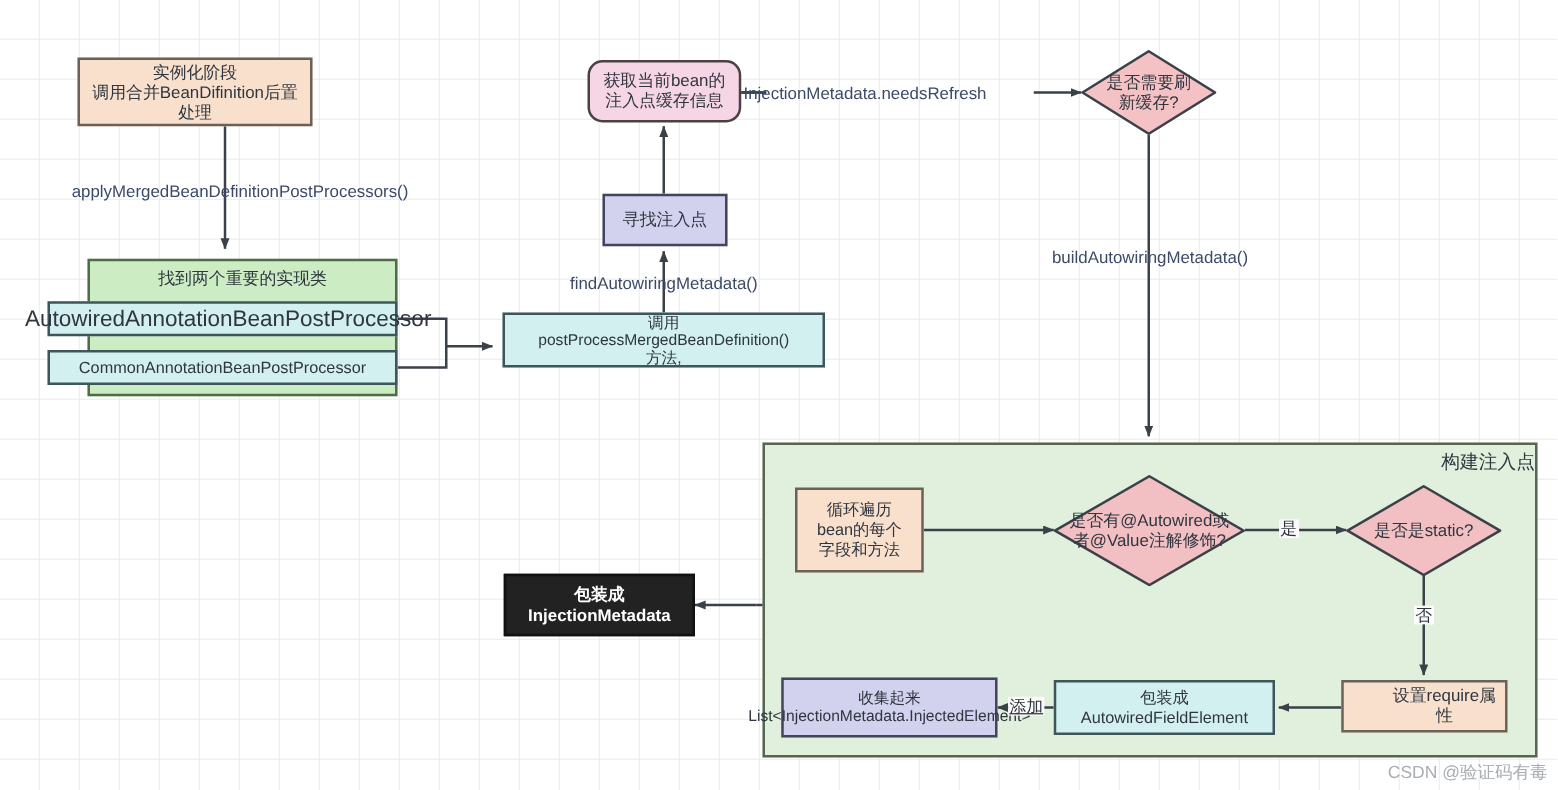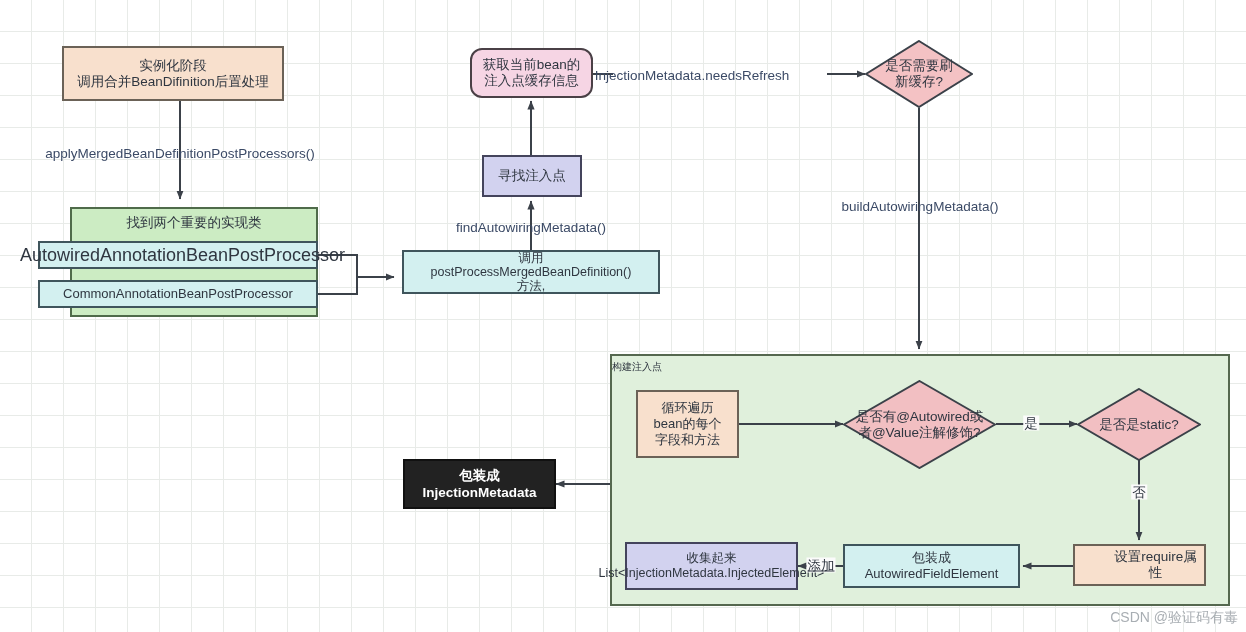--- a/index.html
+++ b/index.html
@@ -52,22 +52,22 @@
     position: absolute;
     box-sizing: border-box;
     background: #e0f0dc;
     border: 2px solid #55684f;
   }
   .group-title {
     position: absolute;
     width: 100%;
     top: 4px;
     left: 0;
-    text-align: left;
-    font-size: 10px;
+    text-align: right;
+    font-size: 15px;
     color: #2f3640;
   }
   .diamond {
     position: absolute;
     box-sizing: border-box;
   }
   .diamond .dshape {
     position: absolute;
     inset: 0;
   }
@@ -168,21 +168,21 @@
 者@Value注解修饰?</div>
   </div>
 
   <div class="diamond" style="left:1077px; top:388px; width:124px; height:73px;">
     <svg class="dshape" viewBox="0 0 124 73" preserveAspectRatio="none">
       <polygon points="62,1 123,36.5 62,72 1,36.5" fill="#f2bfc2" stroke="#3b4149" stroke-width="2"></polygon>
     </svg>
     <div class="dlabel">是否是static?</div>
   </div>
 
-  <div class="node n-peach" style="left:62px; top:46px; width:222px; height:55px;">实例化阶段
+  <div class="node n-peach" style="left:62px; top:46px; width:188px; height:55px;">实例化阶段
 调用合并BeanDifinition后置处理</div>
 
   <div class="node n-green" style="left:70px; top:207px; width:248px; height:110px; align-items:flex-start; padding-top:6px;">找到两个重要的实现类</div>
 
   <div class="node n-cyan" style="left:38px; top:241px; width:280px; height:28px; font-size:18px;padding-left:13px;">AutowiredAnnotationBeanPostProcessor</div>
 
   <div class="node n-cyan" style="left:38px; top:280px; width:280px; height:28px; font-size:13px;">CommonAnnotationBeanPostProcessor</div>
 
   <div class="node n-cyan" style="left:402px; top:250px; width:258px; height:44px; font-size:12.5px; line-height:14px;">调用
 postProcessMergedBeanDefinition()
@@ -201,21 +201,21 @@
 
   <div class="node n-cyan" style="left:843px; top:544px; width:177px; height:44px; font-size:13px; line-height:16px;">包装成
 AutowiredFieldElement</div>
 
   <div class="node n-purple" style="left:625px; top:542px; width:173px; height:48px; font-size:12.5px; line-height:15px;">收集起来
 List&lt;InjectionMetadata.InjectedElement&gt;</div>
 
   <div class="node n-black" style="left:403px; top:459px; width:153px; height:50px; font-size:13.5px; line-height:17px;">包装成
 InjectionMetadata</div>
 
-  <div class="edge-label" style="left:180px; top:153px;">applyMergedBeanDefinitionPostProcessors()</div>
+  <div class="edge-label" style="left:192px; top:153px;">applyMergedBeanDefinitionPostProcessors()</div>
 
   <div class="edge-label" style="left:531px; top:227px;">findAutowiringMetadata()</div>
 
   <div class="edge-label" style="left:692px; top:75px;">InjectionMetadata.needsRefresh</div>
 
   <div class="edge-label" style="left:920px; top:206px;">buildAutowiringMetadata()</div>
 
   <div class="edge-label boxed" style="left:1031px; top:423px;">是</div>
 
   <div class="edge-label boxed" style="left:1139px; top:492px;">否</div>

